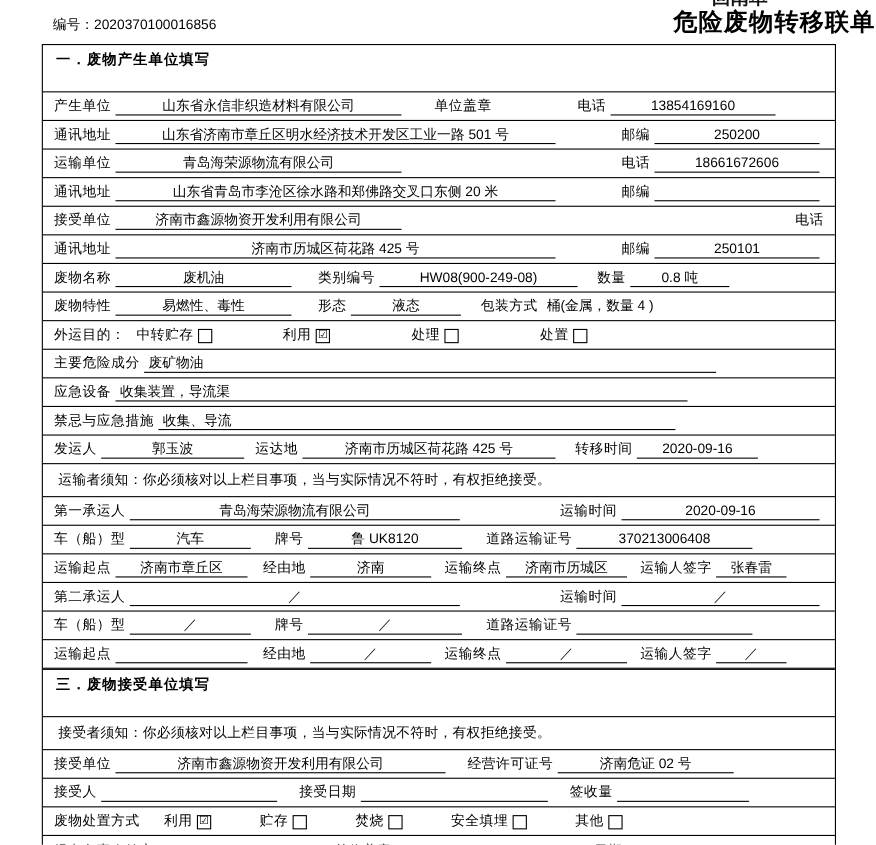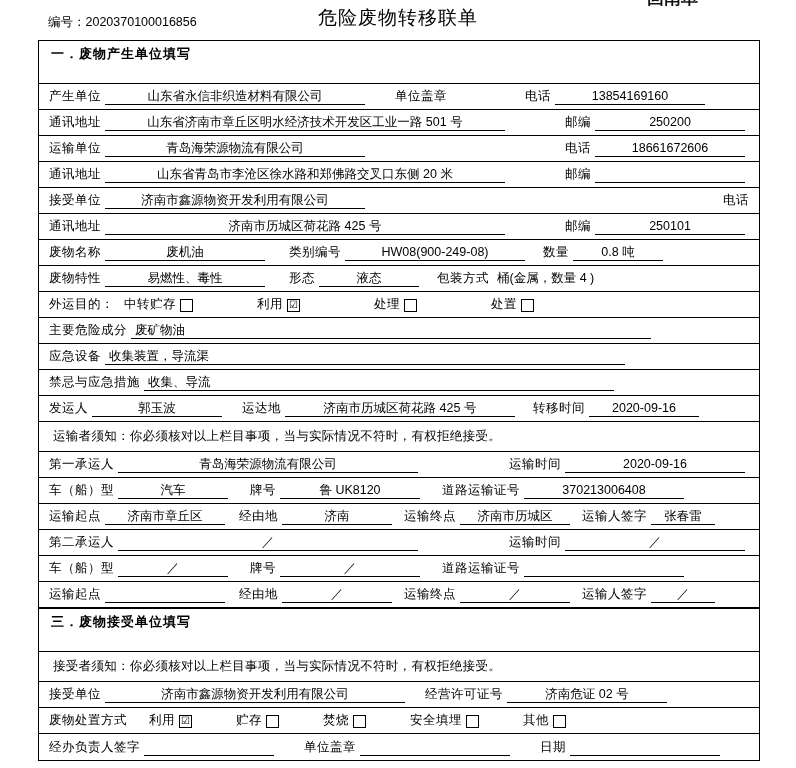--- a/index.html
+++ b/index.html
@@ -32,23 +32,23 @@
     left: 48px;
     top: 14px;
     font-size: 12.5px;
     white-space: nowrap;
   }
   .doc-title {
     position: absolute;
     left: 0;
     right: 0;
     top: 5px;
-    text-align: center;
-    font-size: 19px;
-    font-weight: normal;
+    text-align: right;
+    font-size: 22px;
+    font-weight: bold;
     letter-spacing: 1px;
   }
   .corner-stamp {
     position: absolute;
     right: 98px;
     top: -6px;
     font-size: 17px;
     font-weight: bold;
     color: #111;
     letter-spacing: 0px;
@@ -235,21 +235,21 @@
     </div>
 
     <div class="row sep">
       <span class="lbl">禁忌与应急措施</span>
       <span class="val left" style="width:470px">收集、导流</span>
     </div>
 
     <div class="row sep">
       <span class="lbl">发运人</span>
       <span class="val" style="width:130px">郭玉波</span>
-      <span class="lbl" style="margin-left:16px">运达地</span>
+      <span class="lbl" style="margin-left:6px">运达地</span>
       <span class="val" style="width:230px">济南市历城区荷花路 425 号</span>
       <span class="lbl" style="margin-left:14px">转移时间</span>
       <span class="val" style="width:110px">2020-09-16</span>
     </div>
 
 
     <div class="notice sep">运输者须知：你必须核对以上栏目事项，当与实际情况不符时，有权拒绝接受。</div>
 
     <div class="row sep">
       <span class="lbl">第一承运人</span>
@@ -311,20 +311,28 @@
 
     <div class="notice sep">接受者须知：你必须核对以上栏目事项，当与实际情况不符时，有权拒绝接受。</div>
 
     <div class="row sep">
       <span class="lbl">接受单位</span>
       <span class="val" style="width:300px">济南市鑫源物资开发利用有限公司</span>
       <span class="lbl" style="margin-left:16px">经营许可证号</span>
       <span class="val" style="width:160px">济南危证 02 号</span>
     </div>
 
+    <div class="row sep">
+      <span class="lbl">接受人</span>
+      <span class="val" style="width:160px"></span>
+      <span class="lbl" style="margin-left:16px">接受日期</span>
+      <span class="val" style="width:170px"></span>
+      <span class="lbl" style="margin-left:16px">签收量</span>
+      <span class="val" style="width:120px"></span>
+    </div>
 
     <div class="row sep">
       <span class="lbl">废物处置方式</span>
       <span class="lbl" style="margin-left:22px">利用</span>
       <span class="chk">☑</span>
       <span class="lbl" style="margin-left:40px">贮存</span>
       <span class="chk"></span>
       <span class="lbl" style="margin-left:40px">焚烧</span>
       <span class="chk"></span>
       <span class="lbl" style="margin-left:40px">安全填埋</span>

